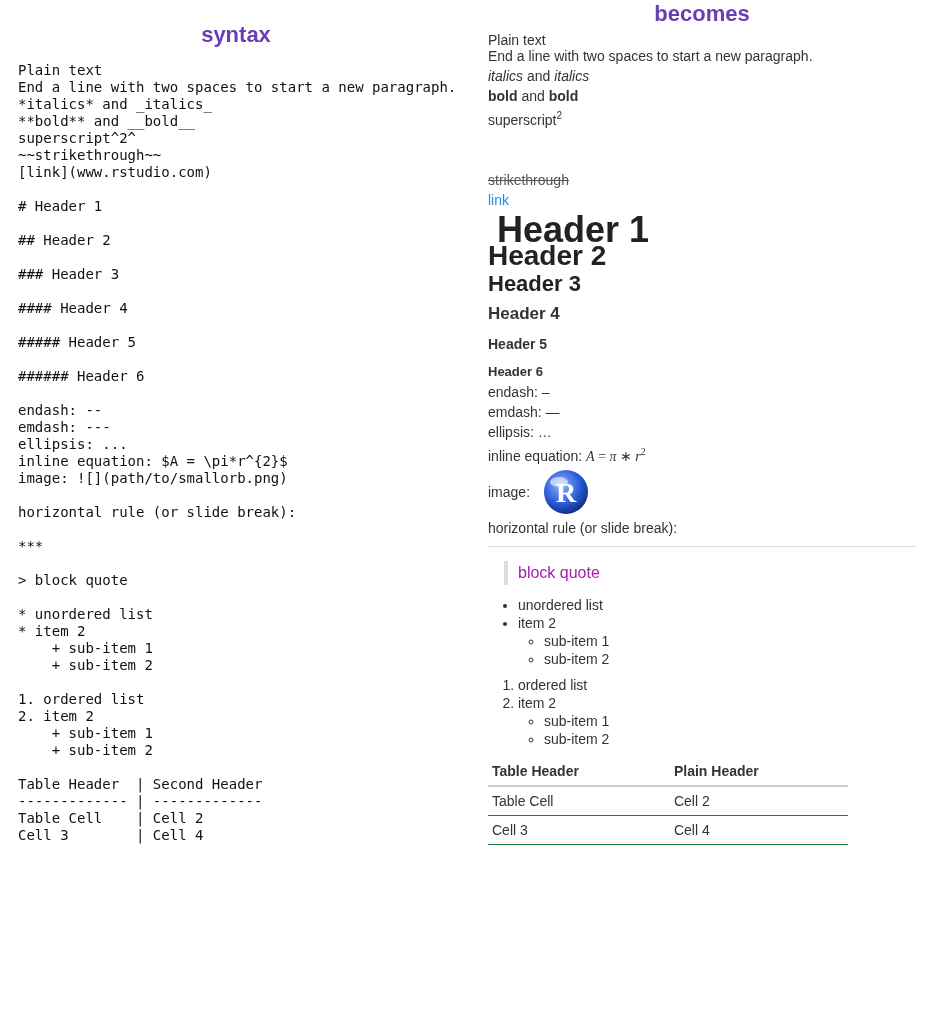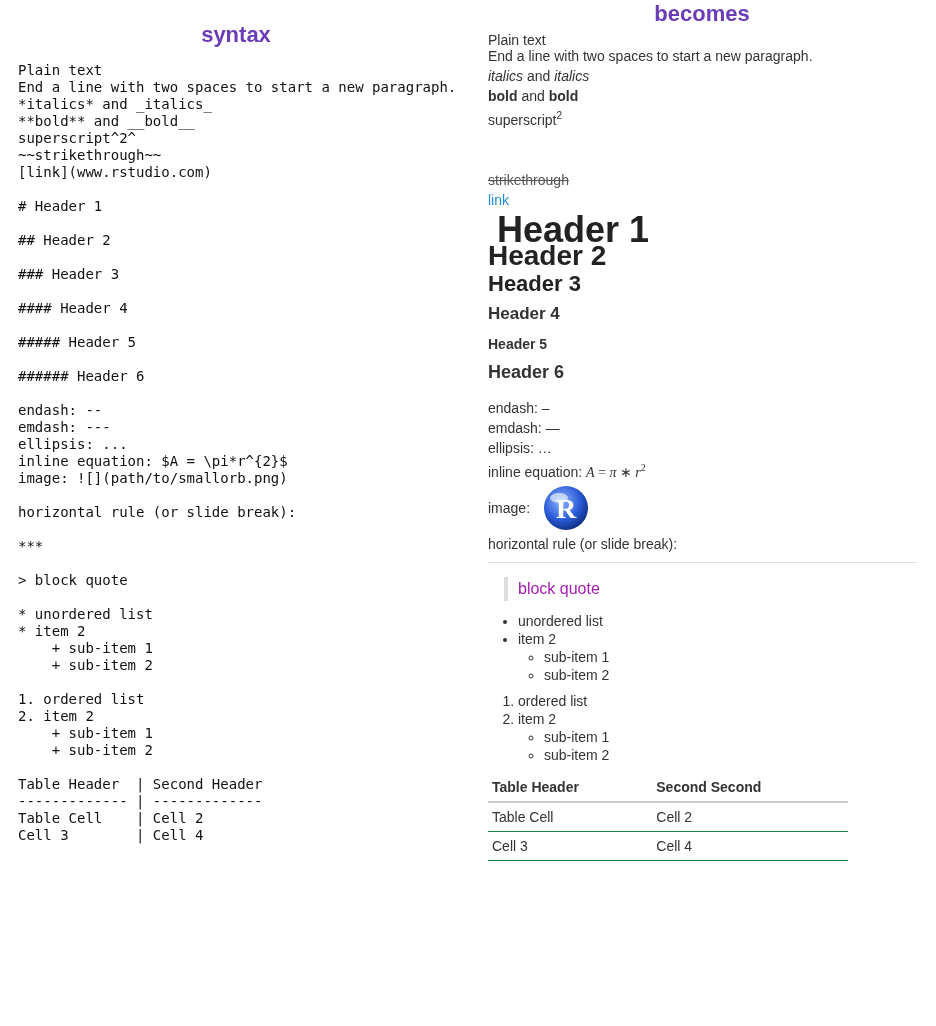--- a/index.html
+++ b/index.html
@@ -44,21 +44,21 @@
     line-height: 16px;
     color: #333;
   }
   .rend .plain { margin-bottom: 0px; }
   .rend .link { color: #1f8dd6; }
   .rend h1 { font-size: 36px; font-weight: 700; margin: 14px 0 2px 9px; color:#222; }
   .rend h2 { font-size: 28px; font-weight: 700; margin: 10px 0 0 0; color:#222; }
   .rend h3 { font-size: 22px; font-weight: 700; margin: 12px 0 2px 0; color:#222; }
   .rend h4 { font-size: 17px; font-weight: 700; margin: 14px 0 2px 0; color:#333; }
   .rend h5 { font-size: 14px; font-weight: 700; margin: 14px 0 2px 0; color:#333; }
-  .rend h6 { font-size: 18px; font-weight: 700; margin: 12px 0 20px 0; color:#333; }
+  .rend h6 { font-size: 13px; font-weight: 700; margin: 12px 0 4px 0; color:#333; }
   .rend .row { margin: 4px 0; }
   .rend .em { font-style: italic; }
   .rend .bold { font-weight: 700; }
   .rend sup { vertical-align: super; font-size: 10px; }
   .rend .strike { text-decoration: line-through; color:#555;margin-top:44px; }
   .image-row { display:flex; align-items: center; gap:12px; margin:4px 0;}
   .r-logo {
     width: 48px; height: 48px; display:inline-block; vertical-align: middle;
   }
   hr.rend-hr { border: none; border-top: 1px solid #ddd; margin: 10px 0 14px 0; }
@@ -217,21 +217,21 @@
           <li>sub-item 1</li>
           <li>sub-item 2</li>
         </ul>
       </li>
     </ol>
 
     <table class="rend-table">
       <thead>
         <tr>
           <th>Table Header</th>
-          <th>Second Second</th>
+          <th>Plain Header</th>
         </tr>
       </thead>
       <tbody>
         <tr>
           <td>Table Cell</td>
           <td>Cell 2</td>
         </tr>
         <tr>
           <td>Cell 3</td>
           <td>Cell 4</td>

